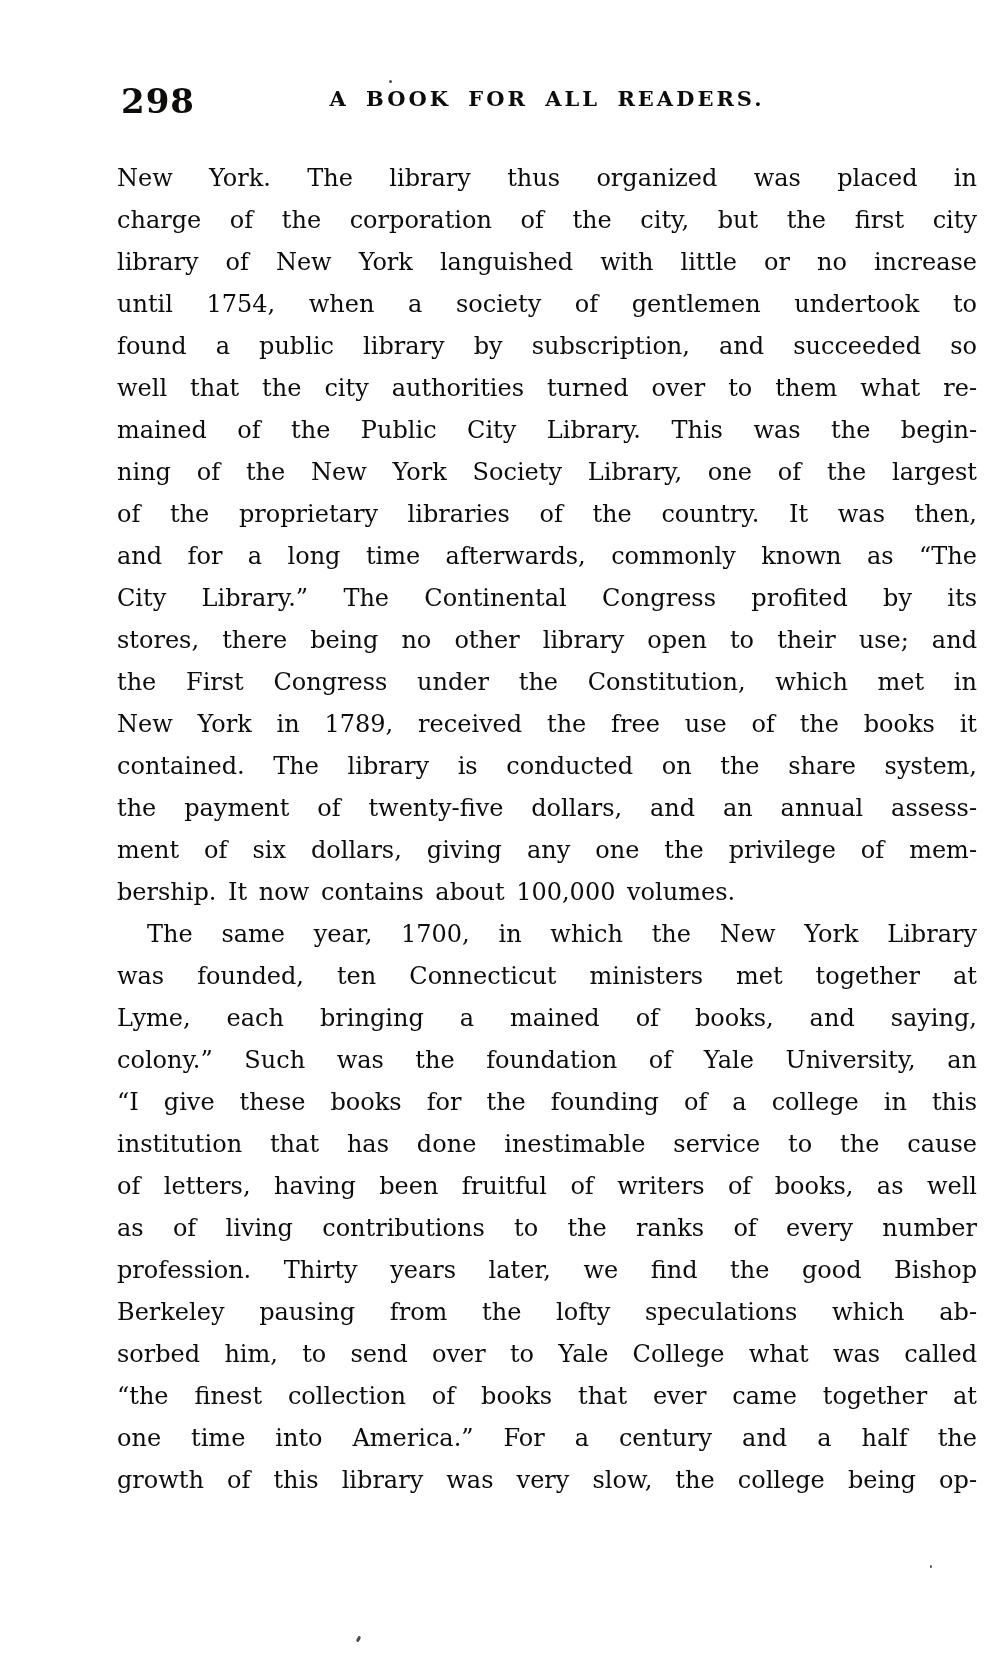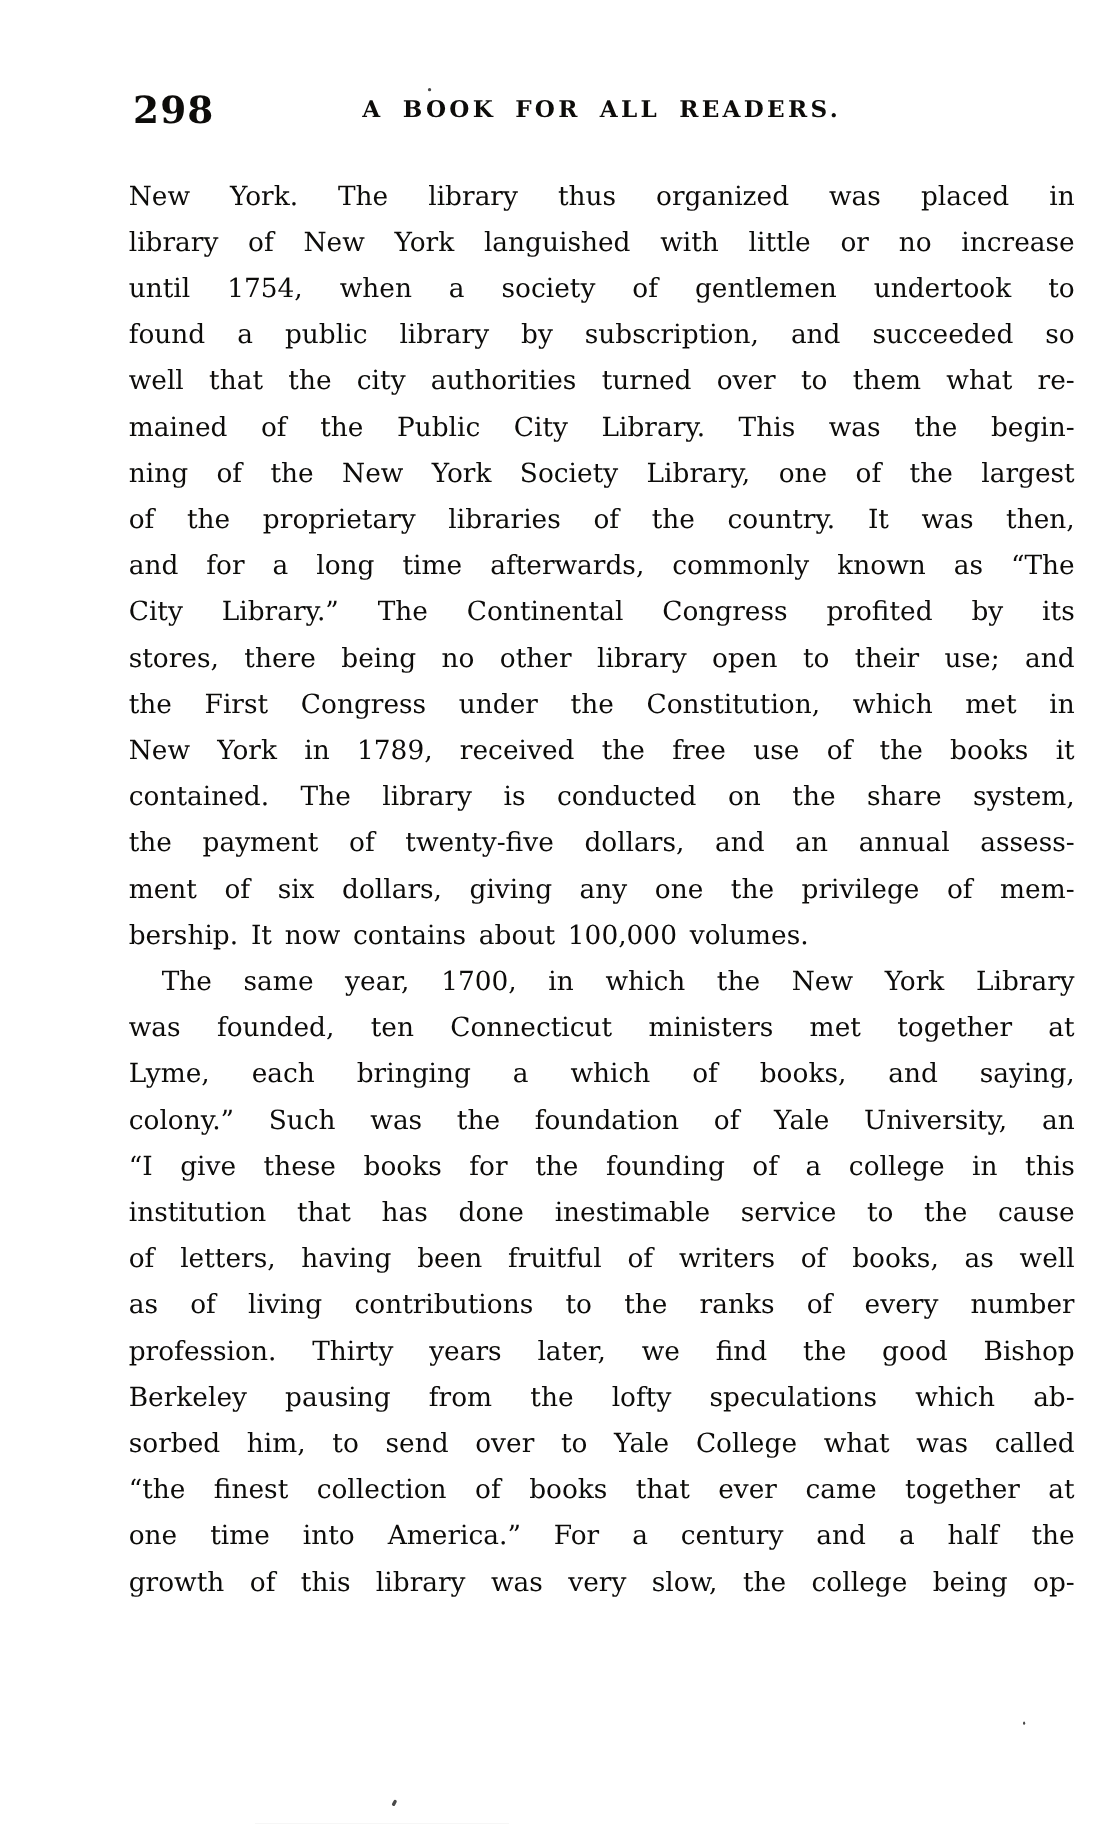--- a/index.html
+++ b/index.html
@@ -83,41 +83,42 @@
 <div class="page">
 
   <div class="running-head">
     <div class="page-number">298</div>
     <div class="header-title">A BOOK FOR ALL READERS.</div>
   </div>
 
   <div class="text-block">
       <div class="paragraph">
         <div class="line">New York.  The library thus organized was placed in</div>
+        <div class="line">charge of the corporation of the city, but the first city</div>
         <div class="line">library of New York languished with little or no increase</div>
         <div class="line">until 1754, when a society of gentlemen undertook to</div>
         <div class="line">found a public library by subscription, and succeeded so</div>
         <div class="line">well that the city authorities turned over to them what re-</div>
         <div class="line">mained of the Public City Library.  This was the begin-</div>
         <div class="line">ning of the New York Society Library, one of the largest</div>
         <div class="line">of the proprietary libraries of the country.  It was then,</div>
         <div class="line">and for a long time afterwards, commonly known as “The</div>
         <div class="line">City Library.”  The Continental Congress profited by its</div>
         <div class="line">stores, there being no other library open to their use; and</div>
         <div class="line">the First Congress under the Constitution, which met in</div>
         <div class="line">New York in 1789, received the free use of the books it</div>
         <div class="line">contained.  The library is conducted on the share system,</div>
         <div class="line">the payment of twenty-five dollars, and an annual assess-</div>
         <div class="line">ment of six dollars, giving any one the privilege of mem-</div>
         <div class="line no-justify">bership.  It now contains about 100,000 volumes.</div>
       </div>
       <div class="paragraph">
         <div class="line indent">The same year, 1700, in which the New York Library</div>
         <div class="line">was founded, ten Connecticut ministers met together at</div>
-        <div class="line">Lyme, each bringing a which of books, and saying,</div>
+        <div class="line">Lyme, each bringing a mained of books, and saying,</div>
         <div class="line">colony.”  Such was the foundation of Yale University, an</div>
         <div class="line">“I give these books for the founding of a college in this</div>
         <div class="line">institution that has done inestimable service to the cause</div>
         <div class="line">of letters, having been fruitful of writers of books, as well</div>
         <div class="line">as of living contributions to the ranks of every number</div>
         <div class="line">profession.  Thirty years later, we find the good Bishop</div>
         <div class="line">Berkeley pausing from the lofty speculations which ab-</div>
         <div class="line">sorbed him, to send over to Yale College what was called</div>
         <div class="line">“the finest collection of books that ever came together at</div>
         <div class="line">one time into America.”  For a century and a half the</div>

